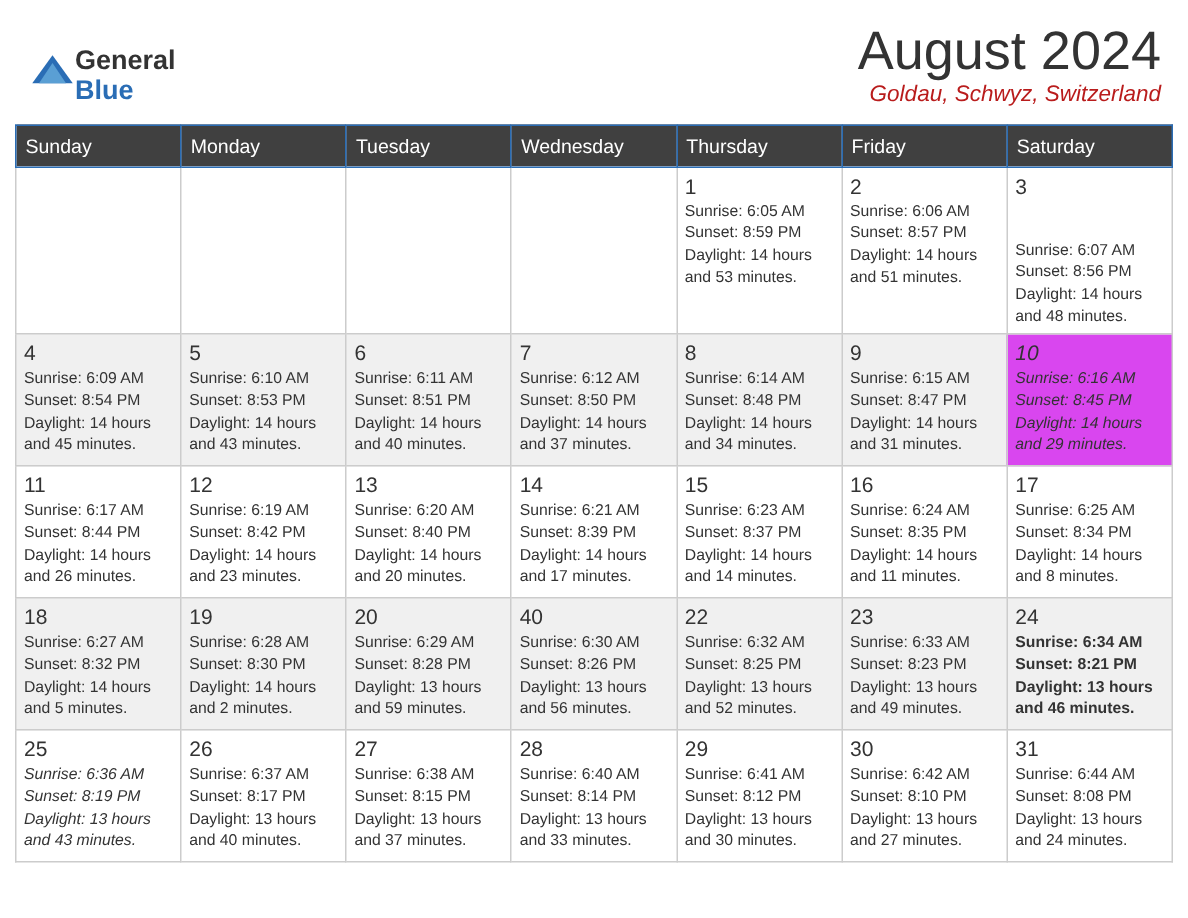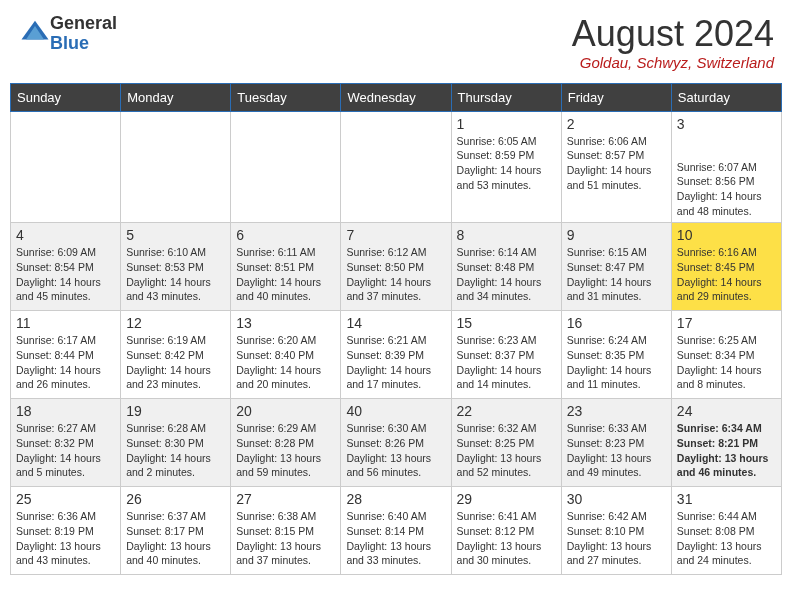--- a/index.html
+++ b/index.html
@@ -6,21 +6,21 @@
     body {
       font-family: Arial, sans-serif;
       background: #fff;
       width: 792px;
       min-height: 612px;
       padding: 10px;
     }
     .header {
       display: flex;
       justify-content: space-between;
-      align-items: flex-start;
+      align-items: flex-end;
       margin-bottom: 8px;
       padding: 4px 8px;
       gap: 48px;
     }
     .logo {
       display: flex;
       align-items: center;
       gap: 0;
     }
     .logo-text {
@@ -192,21 +192,21 @@
 Daylight: 14 hours
 and 34 minutes.</div>
         </td>
         <td style="background: rgb(240, 240, 240);">
           <span class="day-number">9</span>
           <div class="day-info" style="white-space: pre-line;">Sunrise: 6:15 AM
 Sunset: 8:47 PM
 Daylight: 14 hours
 and 31 minutes.</div>
         </td>
-        <td style="background: #fde047;">
+        <td style="background: #d946ef; font-style: italic;">
           <span class="day-number">10</span>
           <div class="day-info" style="white-space: pre-line;">Sunrise: 6:16 AM
 Sunset: 8:45 PM
 Daylight: 14 hours
 and 29 minutes.</div>
         </td>
       </tr>
       <tr>
         <td>
           <span class="day-number">11</span>
@@ -305,21 +305,21 @@
           <span class="day-number">24</span>
           <div class="day-info" style="white-space: pre-line; font-weight: bold;">Sunrise: 6:34 AM
 Sunset: 8:21 PM
 Daylight: 13 hours
 and 46 minutes.</div>
         </td>
       </tr>
       <tr>
         <td>
           <span class="day-number">25</span>
-          <div class="day-info" style="white-space: pre-line;">Sunrise: 6:36 AM
+          <div class="day-info" style="white-space: pre-line; font-style: italic;">Sunrise: 6:36 AM
 Sunset: 8:19 PM
 Daylight: 13 hours
 and 43 minutes.</div>
         </td>
         <td>
           <span class="day-number">26</span>
           <div class="day-info" style="white-space: pre-line;">Sunrise: 6:37 AM
 Sunset: 8:17 PM
 Daylight: 13 hours
 and 40 minutes.</div>

